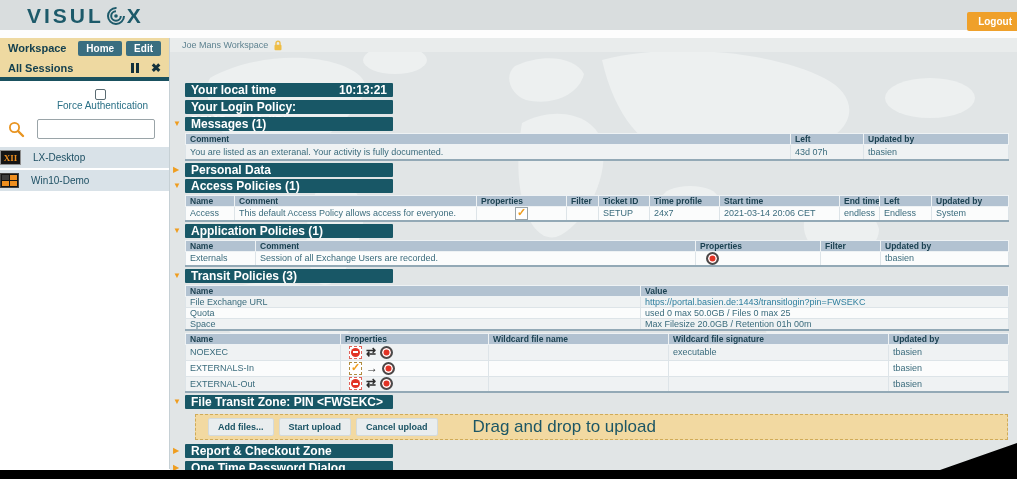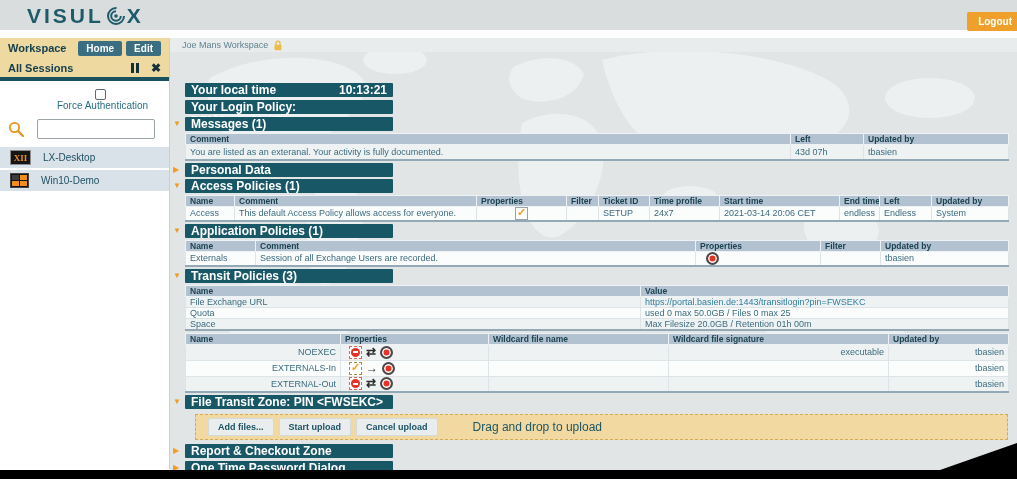--- a/index.html
+++ b/index.html
@@ -32,21 +32,21 @@
   .sb-divider { height:4px; background:#1a515f; }
   .force-row { display:flex; align-items:center; padding:8px 0 4px 36px;flex-direction:column; }
   .checkbox { width:11px; height:11px; background:#fff; border:1px solid #5a6b72; border-radius:2px;
               margin-right:5px; cursor:pointer; }
   .force-label { font-size:10px; color:#2a7086; }
   .search-row { display:flex; align-items:center; padding:4px 0 8px 8px; }
   .search-row svg { margin-right:12px; cursor:pointer; }
   .search-input { width:118px; height:20px; border:1px solid #9aa4a8; border-radius:2px;
                   font-family:"Liberation Sans",sans-serif; font-size:10px; padding:0 4px; }
   .session-item { display:flex; align-items:center; height:21px; background:#d9e2e8;
-                  margin-bottom:2px; padding-left:10px; cursor:pointer; }
+                  margin-bottom:2px; padding-left:0; cursor:pointer; }
   .icon-x11 { width:21px; height:15px; background:#151515; border:1px solid #8e8e8e;
               color:#ef8f1f; font-family:"Liberation Serif",serif; font-weight:bold; font-size:9px;
               display:flex; align-items:center; justify-content:center; }
   .icon-win { width:19px; height:15px; background:#151515; border:1px solid #444; display:grid;
               grid-template-columns:1fr 1fr; grid-template-rows:1fr 1fr; gap:1px; padding:1px; }
   .icon-win i:nth-child(1){ background:#3c3c3c; }
   .icon-win i:nth-child(2){ background:#ef8f1f; }
   .icon-win i:nth-child(3){ background:#ef8f1f; }
   .icon-win i:nth-child(4){ background:#ef8f1f; }
   .session-label { font-size:10px; color:#1d4f63; margin-left:12px; }
@@ -66,21 +66,21 @@
   .mb3 { margin-bottom:3px; } .mb5 { margin-bottom:5px; } .mb4 { margin-bottom:4px; }
 
   
   table.tbl { width:823px; border-collapse:collapse; table-layout:fixed; background:#fbfcfc;
               border:1px solid #c2cfd6; border-bottom:2px solid #93a9b6; }
   .tbl th { background:#b2c2d1; color:#1c4252; font-size:8.5px; font-weight:bold; text-align:left;
             height:11px; padding:0 4px; border:1px solid #eef2f4; white-space:nowrap; overflow:hidden; }
   .tbl td { font-size:9px; color:#3a6b7c; padding:0 4px; border:1px solid #dde4e8;
             white-space:nowrap; overflow:hidden; }
   .tbl tr.h13 td { height:15px; } .tbl tr.h14 td { height:14px; }
-  .tbl tr.h10 td { height:10px; } .tbl tr.h16 td { height:16px;text-align:right; }
+  .tbl tr.h10 td { height:10px; } .tbl tr.h16 td { height:16px; }
   .tbl tr.alt td { background:#eff2f3; }
   .tbl td.link { color:#2f7f9e; cursor:pointer; }
   .icon-cell { display:flex; align-items:center; gap:4px; }
   .icon-cell.center { justify-content:center; }
 
   
   .icon-record { width:13px; height:13px; border-radius:50%; background:#e23325;
                  border:2px solid #4a4a4a; box-shadow:inset 0 0 0 1.5px #fff; flex:0 0 13px; }
   .icon-block { width:13px; height:13px; border:1px dashed #e0635a; background:#fff; position:relative; flex:0 0 13px; }
   .icon-block::before { content:''; position:absolute; inset:1px; border-radius:50%; background:#e23325; }
@@ -90,21 +90,21 @@
   .icon-checkbox::after { content:'\2713'; position:absolute; left:1px; top:-2px; color:#ef9d1f;
                           font-weight:bold; font-size:11px; }
   .icon-arrow { font-size:12px; font-weight:bold; color:#2d2d2d; line-height:13px; }
 
   
   .dropzone { margin-left:10px; width:813px; height:26px; background:#f2d9a1; border:1px dashed #d0ab58;
               display:flex; align-items:center; padding-left:12px; }
   .up-btn { background:#e9edee; border:1px solid #d3dadc; border-radius:2px; color:#1a5364;
             font-family:"Liberation Sans",sans-serif; font-size:9px; font-weight:bold;
             padding:3px 9px; margin-right:5px; cursor:pointer; }
-  .drop-hint { margin-left:30px; font-size:12px; color:#1c5665; }
+  .drop-hint { margin-left:30px; font-size:17px; color:#1c5665; }
 
   
   .bottom-black { position:absolute; left:0; top:0; width:1017px; height:479px; background:#000;
                   clip-path:polygon(0 470px, 940px 470px, 1017px 443px, 1017px 479px, 0 479px);
                   z-index:50; pointer-events:none; }
 </style>
 </head>
 <body>
 
 <div class="screen">

